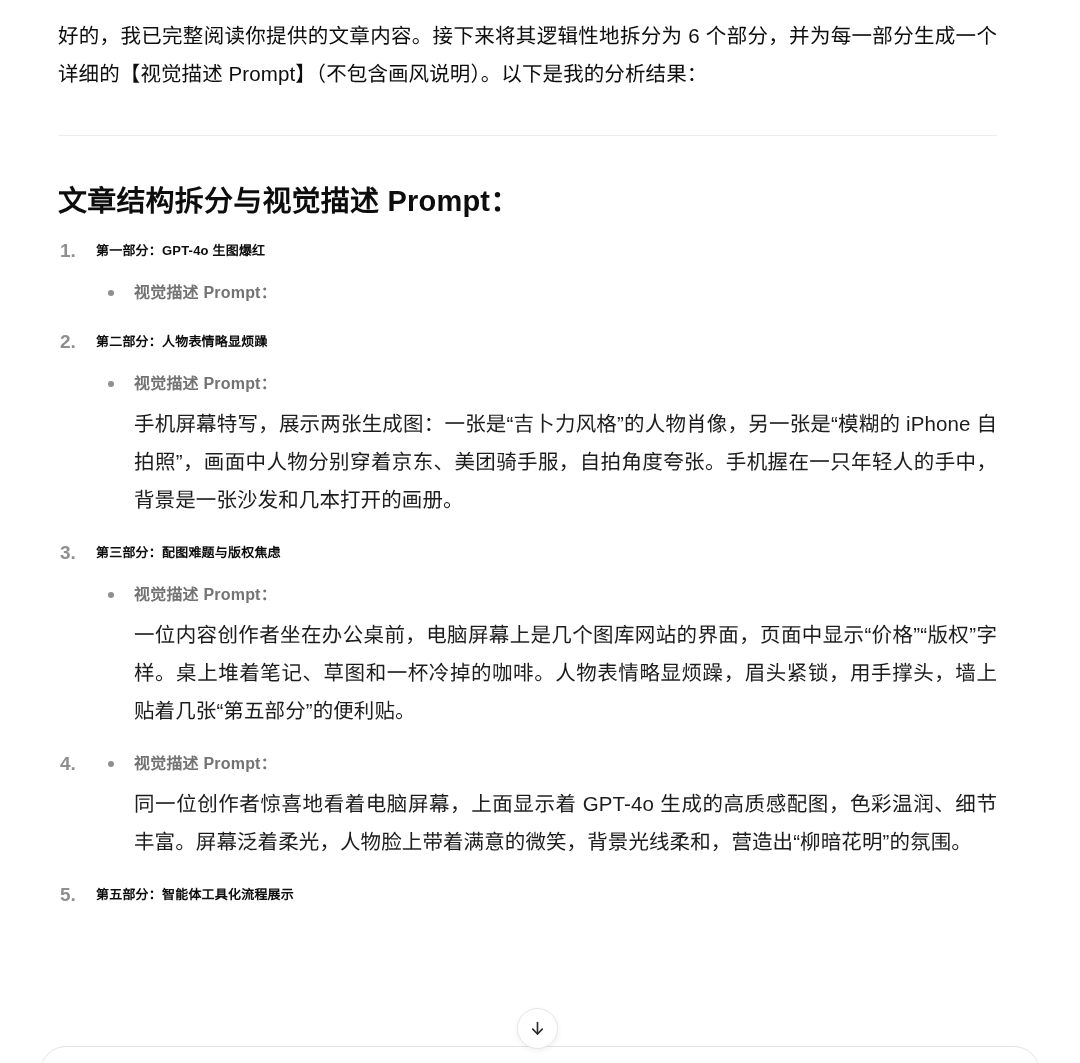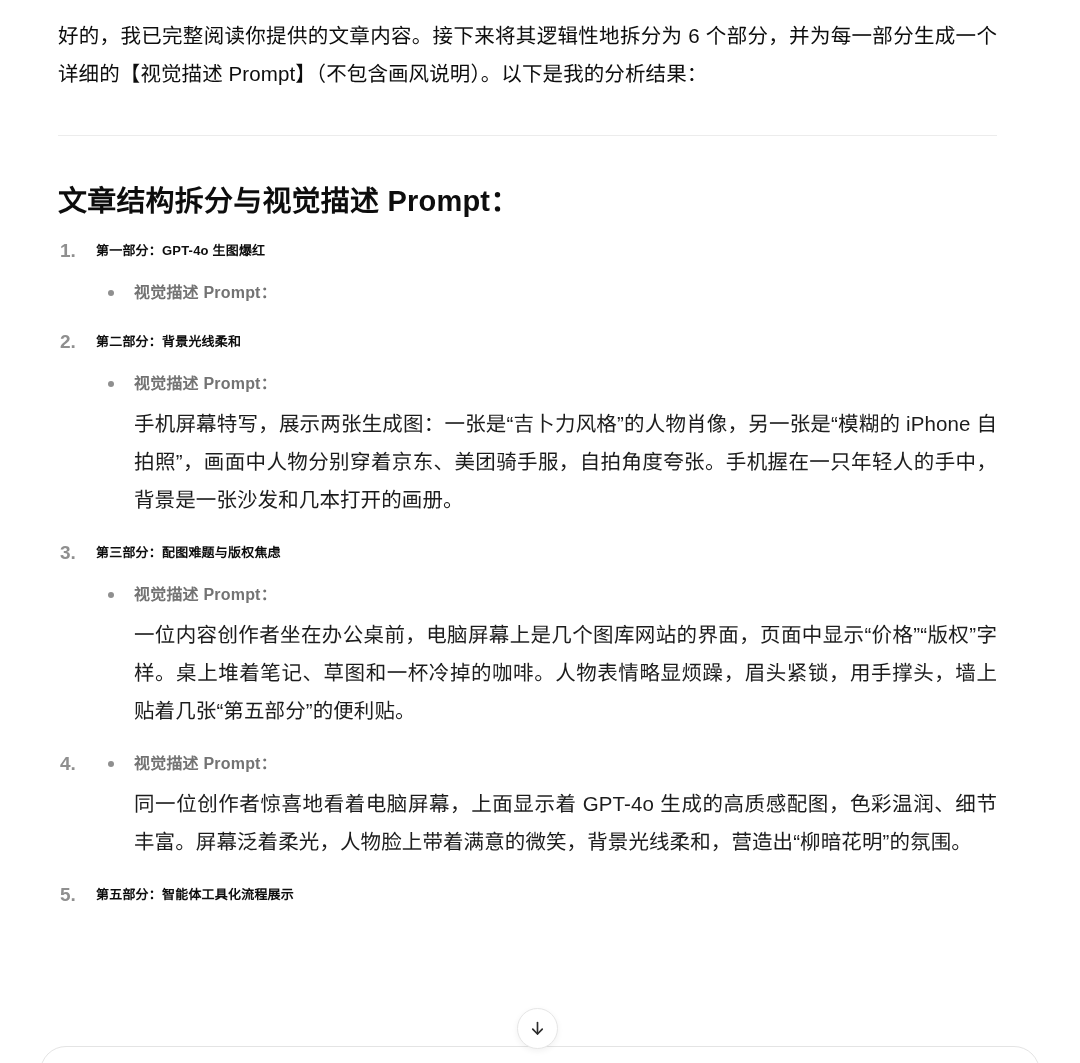--- a/index.html
+++ b/index.html
@@ -199,21 +199,21 @@
         <li class="part-item">
           <div class="part-title">第一部分：GPT-4o 生图爆红</div>
           <ul class="prompt-list">
             <li class="prompt-item">
               <span class="prompt-label">视觉描述 Prompt：</span>
             </li>
           </ul>
         </li>
 
         <li class="part-item">
-          <div class="part-title">第二部分：背景光线柔和</div>
+          <div class="part-title">第二部分：人物表情略显烦躁</div>
           <ul class="prompt-list">
             <li class="prompt-item">
               <span class="prompt-label">视觉描述 Prompt：</span>
               <p class="prompt-text">手机屏幕特写，展示两张生成图：一张是“吉卜力风格”的人物肖像，另一张是“模糊的 iPhone 自拍照”，画面中人物分别穿着京东、美团骑手服，自拍角度夸张。手机握在一只年轻人的手中，背景是一张沙发和几本打开的画册。</p>
             </li>
           </ul>
         </li>
 
         <li class="part-item">
           <div class="part-title">第三部分：配图难题与版权焦虑</div>

